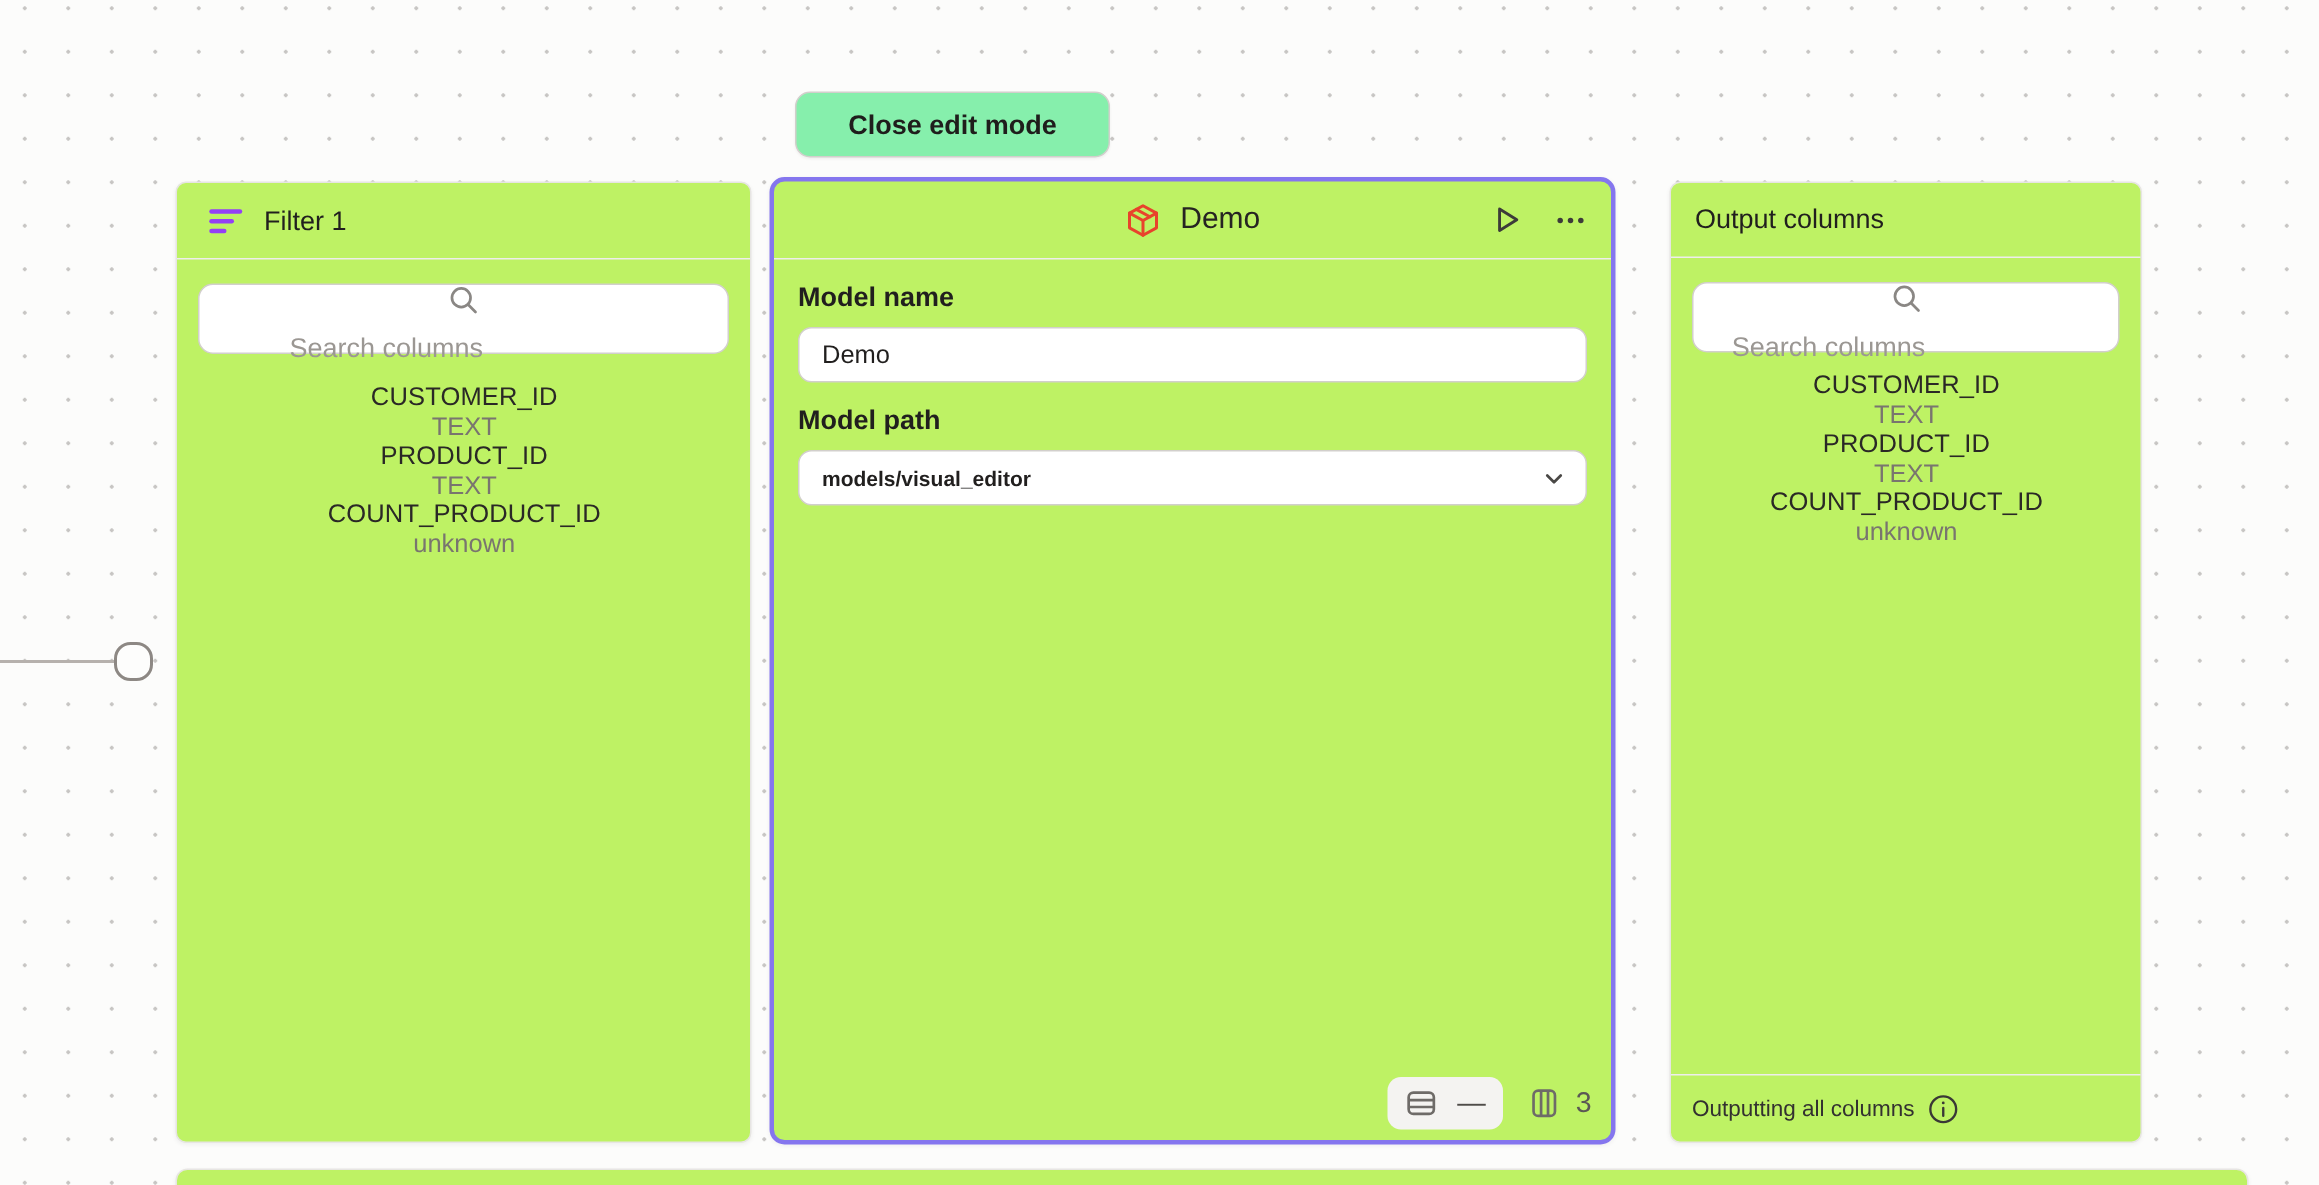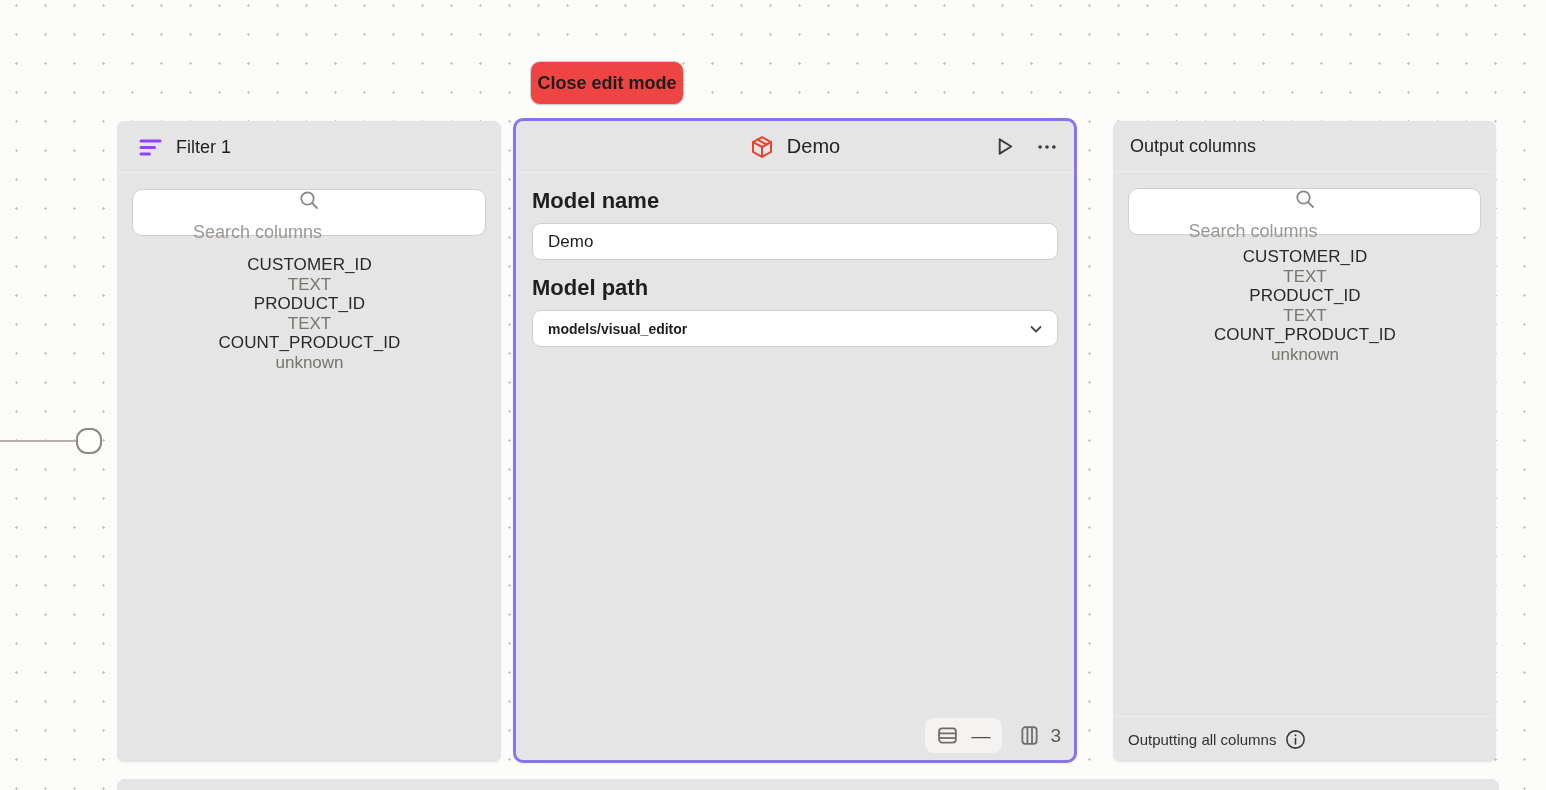--- a/index.html
+++ b/index.html
@@ -8,29 +8,29 @@
     font-family: "Liberation Sans", sans-serif;
     position: relative;
     background-color: #fcfcfb;
     background-image: radial-gradient(circle, #c7c5c3 1.2px, transparent 1.4px);
     background-size: 29px 29px;
     background-position: 2px 20px;
     color: #211f1e;
   }
   .panel {
     position: absolute;
-    background: #e5e5e5;
+    background: #bef264;
     border: 1px solid #e7e5e3;
     border-radius: 7px;
     box-shadow: 0 1px 3px rgba(0,0,0,0.05);
   }
   
   .close-edit-btn {
-    position: absolute; left: 530px; top: 61px; width: 154px; height: 44px;
-    background: #ef4444; border: 1px solid #d2cfcc; border-radius: 10px;
+    position: absolute; left: 530px; top: 61px; width: 210px; height: 44px;
+    background: #86efac; border: 1px solid #d2cfcc; border-radius: 10px;
     box-shadow: 0 1px 2px rgba(0,0,0,0.06);
     font-size: 18px; font-weight: 700; color: #1f1d1c;
     display: flex; align-items: center; justify-content: center;
     cursor: pointer;
   }
   
   .connector-line {
     position: absolute; left: 0; top: 440px; width: 77px; height: 2px;
     background: #b6b1ad;
   }
@@ -78,21 +78,21 @@
     position: absolute; left: 0; right: 0; top: 0; bottom: 0;
     display: flex; align-items: center; justify-content: center; gap: 13px;
   }
   .model-title { font-size: 20px; font-weight: 500; color: #262422; }
   .model-header-actions {
     position: absolute; right: 16px; top: 0; bottom: 0;
     display: flex; align-items: center; gap: 20px;
   }
   .icon-btn { display: flex; align-items: center; cursor: pointer; background: none; border: none; padding: 0; }
   .model-body { padding: 15px 16px 0 16px; }
-  .field-label { font-size: 22px; font-weight: 600; color: #211f1e; }
+  .field-label { font-size: 18px; font-weight: 600; color: #211f1e; }
   .text-input {
     margin-top: 9px; margin-bottom: 15px; width: 100%; height: 37px;
     border: 1px solid #d2cfcc; border-radius: 9px; padding: 0 15px;
     font-size: 17px; font-family: "Liberation Sans", sans-serif; color: #211f1e;
     outline: none; background: #fff; display: block;
   }
   .select-box {
     margin-top: 9px; width: 100%; height: 37px;
     border: 1px solid #d2cfcc; border-radius: 9px; padding: 0 13px 0 15px;
     display: flex; align-items: center; justify-content: space-between;
@@ -104,21 +104,21 @@
     display: flex; align-items: center;
   }
   .rows-pill {
     display: flex; align-items: center; gap: 13px;
     background: #f4f3f1; border-radius: 9px; padding: 7px 12px;
   }
   .dash { font-size: 19px; color: #4f4c49; line-height: 1; }
   .cols-count-group { display: flex; align-items: center; gap: 10px; margin-left: 17px; }
   .count-num { font-size: 19px; color: #5b5855; }
   
-  .output-panel { left: 1113px; top: 121px; width: 383px; height: 641px; }
+  .output-panel { left: 1113px; top: 121px; width: 315px; height: 641px; }
   .output-panel .panel-header { height: 50px; }
   .output-panel .col-list { padding-top: 13px; }
   .output-panel .col-row { padding: 0 19px 0 20px; }
   .output-footer {
     position: absolute; left: 0; right: 0; bottom: 0; height: 45px;
     border-top: 1px solid #eeedec;
     display: flex; align-items: center; padding: 0 14px; gap: 9px;
   }
   .output-footer-text { font-size: 15px; color: #333130; }
   

